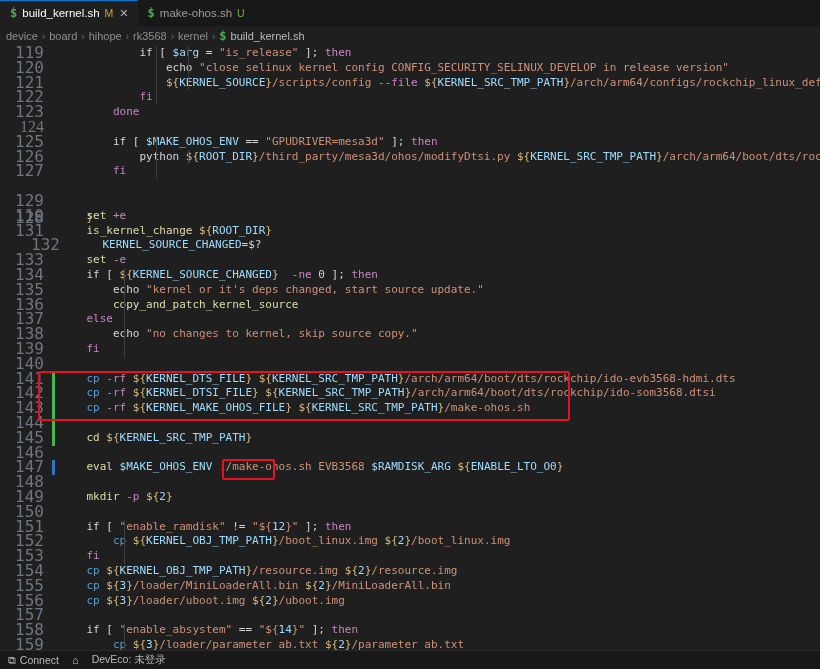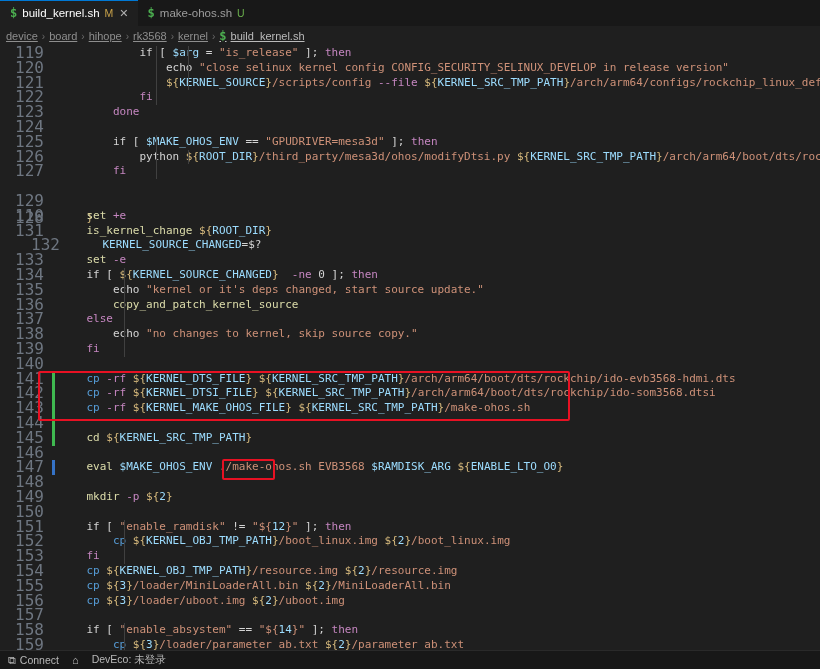--- a/index.html
+++ b/index.html
@@ -19,21 +19,21 @@
   .tab.active:after{content:"";position:absolute;left:0;top:0;right:0;height:1px;background:#0078d4;}
   .sh-icon{color:#4caf50;font-weight:bold;font-size:12px;line-height:1;font-family:"DejaVu Sans Mono",monospace;}
   .tab-name{white-space:nowrap;}
   .tab-badge{font-size:10.5px;color:#c8a24a;}
   .tab-badge.u{color:#6ab04c;}
   .tab-close{font-size:11px;color:#b0b0b0;margin-left:1px;line-height:1;}
 
   
   .breadcrumb{height:20px;background:#1f1f1f;display:flex;align-items:center;padding:0 0 0 6px;
     font-family:"Liberation Sans",sans-serif;font-size:11px;color:#8e8e8e;gap:4px;flex:0 0 auto;}
-  .crumb{white-space:nowrap;text-decoration:underline;}
+  .crumb{white-space:nowrap;}
   .crumb-sep{color:#6a6a6a;font-size:10px;}
   .crumb.file{color:#bbbbbb;display:flex;align-items:center;gap:4px;}
 
   
   .editor{position:relative;flex:1 1 auto;background:#1f1f1f;overflow:hidden;}
   .code-area{position:absolute;left:0;top:0;right:0;bottom:0;}
   .row{position:relative;height:14.8px;line-height:14.8px;white-space:pre;font-size:11px;
        font-family:"DejaVu Sans Mono",monospace;}
   .ln{position:absolute;left:0;width:44px;text-align:right;color:#6e7681;font-size:16px;}
   .code{position:absolute;left:60px;top:0;color:#d4d4d4;}
@@ -105,21 +105,21 @@
 
   <div class="editor">
     <div class="code-area" id="code-area">
         <div class="gutter-mark gm-green" style="top: 325.6px; height: 74px;"></div>
         <div class="gutter-mark gm-blue" style="top: 414.4px; height: 14.8px;"></div>
         <div class="row" style="position: absolute; top: 0px; left: 0px; right: 0px;"><span class="ln">119</span><span class="code"><span class="def">            if [ </span><span class="var">$arg</span><span class="def"> = </span><span class="s">"is_release"</span><span class="def"> ]; </span><span class="k">then</span></span></div>
         <div class="row" style="position: absolute; top: 14.8px; left: 0px; right: 0px;"><span class="ln">120</span><span class="code"><span class="def">                echo </span><span class="s">"close selinux kernel config CONFIG_SECURITY_SELINUX_DEVELOP in release version"</span></span></div>
         <div class="row" style="position: absolute; top: 29.6px; left: 0px; right: 0px;"><span class="ln">121</span><span class="code"><span class="br">                ${</span><span class="var">KERNEL_SOURCE</span><span class="br">}</span><span class="pth">/scripts/config </span><span class="op">--file</span><span class="br"> ${</span><span class="var">KERNEL_SRC_TMP_PATH</span><span class="br">}</span><span class="pth">/arch/arm64/configs/rockchip_linux_defconfig </span></span></div>
         <div class="row" style="position: absolute; top: 44.4px; left: 0px; right: 0px;"><span class="ln">122</span><span class="code"><span class="k">            fi</span></span></div>
         <div class="row" style="position: absolute; top: 59.2px; left: 0px; right: 0px;"><span class="ln">123</span><span class="code"><span class="k">        done</span></span></div>
-        <div class="row" style="position: absolute; top: 74px; left: 0px; right: 0px;"><span class="ln">124</span><span class="code"></span></div>
+        <div class="row" style="position: absolute; top: 74px; left: 0px; right: 0px; font-family: Liberation Serif, serif;"><span class="ln">124</span><span class="code"></span></div>
         <div class="row" style="position: absolute; top: 88.8px; left: 0px; right: 0px; padding-left: 36px;"><span class="ln">125</span><span class="code"><span class="def">        if [ </span><span class="var">$MAKE_OHOS_ENV</span><span class="def"> == </span><span class="s">"GPUDRIVER=mesa3d"</span><span class="def"> ]; </span><span class="k">then</span></span></div>
         <div class="row" style="position: absolute; top: 103.6px; left: 0px; right: 0px;"><span class="ln">126</span><span class="code"><span class="def">            python </span><span class="br">${</span><span class="var">ROOT_DIR</span><span class="br">}</span><span class="pth">/third_party/mesa3d/ohos/modifyDtsi.py </span><span class="br">${</span><span class="var">KERNEL_SRC_TMP_PATH</span><span class="br">}</span><span class="pth">/arch/arm64/boot/dts/rockchip/rk3568.dtsi</span></span></div>
         <div class="row" style="position: absolute; top: 118.4px; left: 0px; right: 0px;"><span class="ln">127</span><span class="code"><span class="k">        fi</span></span></div>
         <div class="row" style="position: absolute; top: 133.2px; left: 0px; right: 0px; margin-top: 32px;"><span class="ln">128</span><span class="code"><span class="br">    }</span></span></div>
         <div class="row" style="position: absolute; top: 148px; left: 0px; right: 0px;"><span class="ln">129</span><span class="code"></span></div>
         <div class="row" style="position: absolute; top: 162.8px; left: 0px; right: 0px;"><span class="ln">110</span><span class="code"><span class="fn">    set </span><span class="op">+e</span></span></div>
         <div class="row" style="position: absolute; top: 177.6px; left: 0px; right: 0px;"><span class="ln">131</span><span class="code"><span class="fn">    is_kernel_change </span><span class="br">${</span><span class="var">ROOT_DIR</span><span class="br">}</span></span></div>
         <div class="row" style="position: absolute; top: 192.4px; left: 16px; right: 0px;"><span class="ln">132</span><span class="code"><span class="var">    KERNEL_SOURCE_CHANGED</span><span class="def">=$?</span></span></div>
         <div class="row" style="position: absolute; top: 207.2px; left: 0px; right: 0px; padding-left: 8px;"><span class="ln">133</span><span class="code"><span class="fn">    set </span><span class="op">-e</span></span></div>
         <div class="row" style="position: absolute; top: 222px; left: 0px; right: 0px;"><span class="ln">134</span><span class="code"><span class="def">    if [ </span><span class="br">${</span><span class="var">KERNEL_SOURCE_CHANGED</span><span class="br">}</span><span class="def">  </span><span class="op">-ne</span><span class="def"> 0 ]; </span><span class="k">then</span></span></div>

